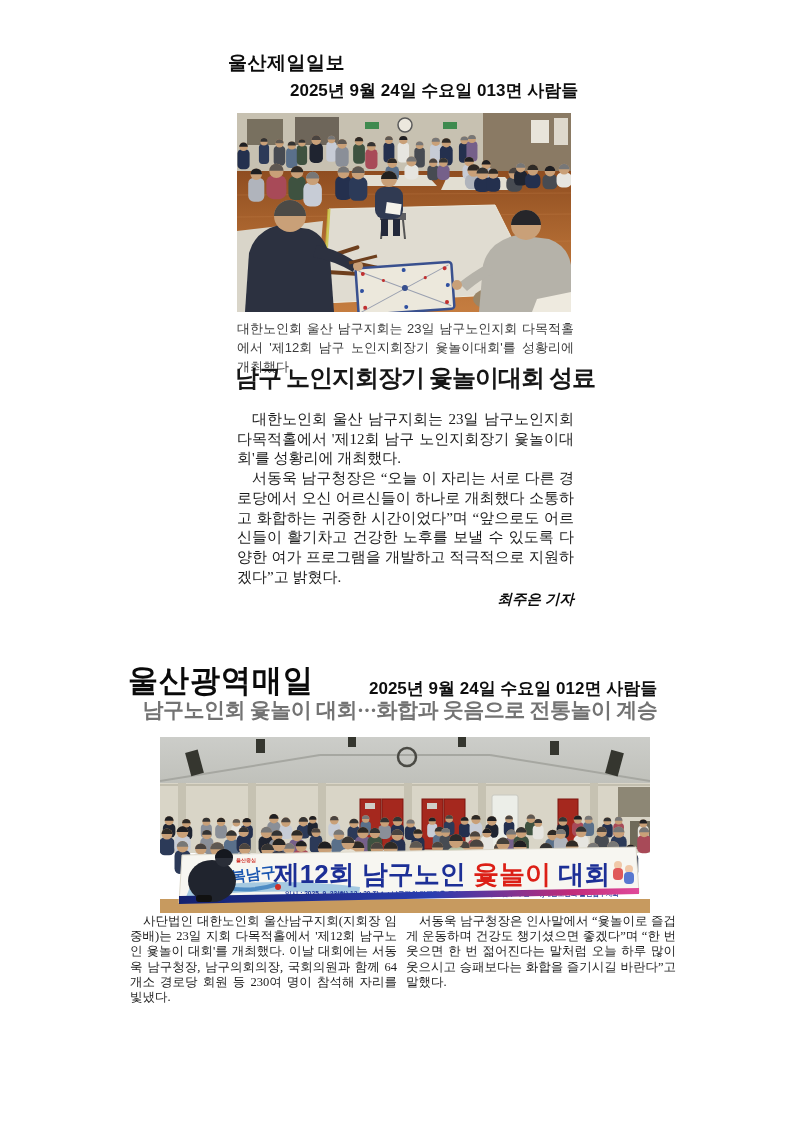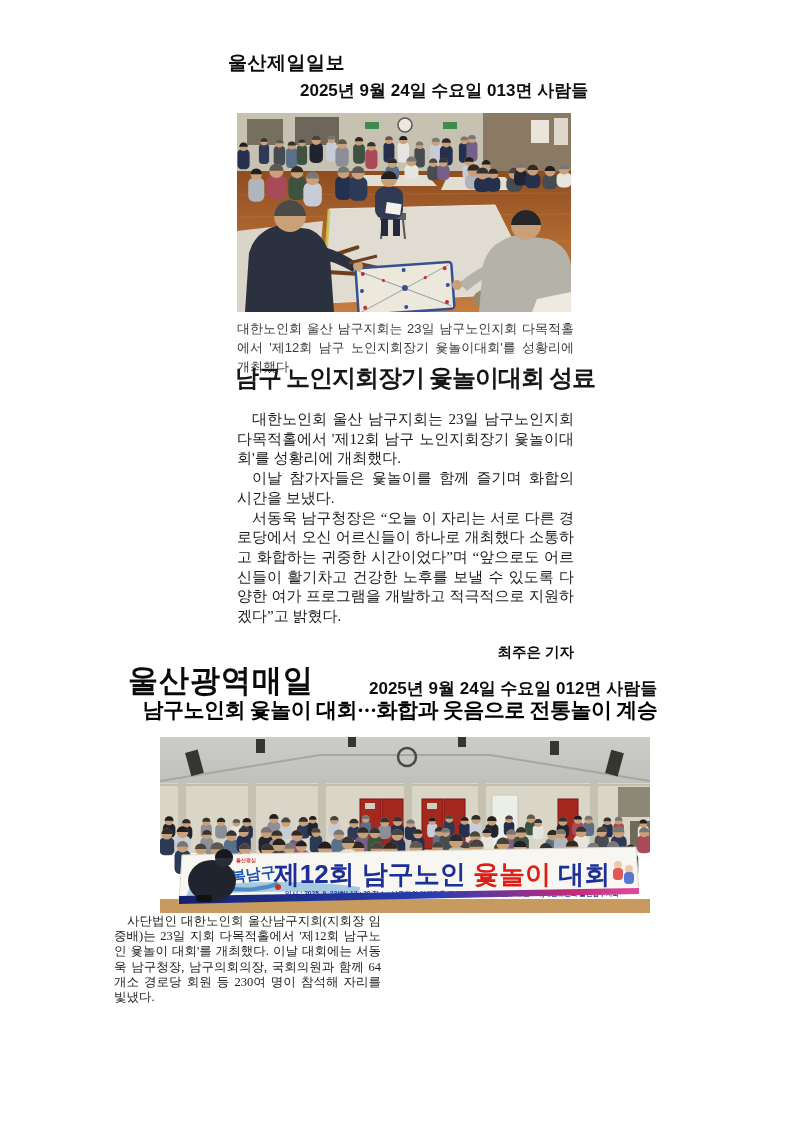--- a/index.html
+++ b/index.html
@@ -2,42 +2,42 @@
 <html><head>
 <meta charset="utf-8">
 <style>
   html,body{margin:0;padding:0;background:#e9e9e9;}
   .page{position:relative;width:800px;height:1132px;background:#ffffff;overflow:hidden;
         font-family:"Liberation Sans",sans-serif;color:#111;}
   .abs{position:absolute;}
 
   
   .np1-name{left:228px;top:50px;font-size:19px;font-weight:700;letter-spacing:.5px;color:#0d0d0d;}
-  .np1-date{left:300px;top:79px;font-size:17px;font-weight:700;color:#0d0d0d;}
+  .np1-date{left:290px;top:79px;font-size:17px;font-weight:700;color:#0d0d0d;}
   .photo1{left:237px;top:113px;width:334px;height:199px;display:block;}
   .caption1{left:237px;top:319px;width:337px;font-size:13px;line-height:19px;color:#3a3a3a;text-align:justify;}
   .headline1{left:235px;top:362px;width:345px;margin:0;font-family:"Liberation Serif",serif;
              font-size:24px;font-weight:700;letter-spacing:-1px;color:#161616;white-space:nowrap;}
   .body1{left:237px;top:410px;width:337px;font-family:"Liberation Serif",serif;
          font-size:15px;line-height:19.7px;text-align:justify;color:#1a1a1a;}
   .body1 p{margin:0;text-indent:15px;}
-  .reporter1{margin-top:16px;text-align:right;font-family:"Liberation Sans",sans-serif;
-             font-size:14.5px;font-weight:700;color:#0d0d0d;}
+  .reporter1{margin-top:3px;text-align:right;font-family:"Liberation Sans",sans-serif;
+             font-size:14.5px;font-weight:700;color:#0d0d0d;font-style:italic;}
 
   
   .np2-name{left:128px;top:660px;font-size:30px;font-weight:900;letter-spacing:1px;color:#0a0a0a;
             transform:scaleY(1.05);transform-origin:left top;}
   .np2-date{left:369px;top:669px;font-size:17px;font-weight:700;color:#0d0d0d;margin-top:8px;}
   .headline2{left:120px;top:696px;width:560px;margin:0;text-align:center;font-family:"Liberation Serif",serif;
-             font-size:21px;font-weight:700;letter-spacing:-0.5px;color:#000000;white-space:nowrap;}
+             font-size:21px;font-weight:700;letter-spacing:-0.5px;color:#737373;white-space:nowrap;}
   .photo2{left:160px;top:737px;width:490px;height:176px;display:block;}
   .col{top:914px;font-family:"Liberation Serif",serif;font-size:12.5px;line-height:15.2px;
        text-align:justify;color:#1a1a1a;}
   .col p{margin:0;text-indent:13px;}
-  .col-left{left:114px;width:267px;}
+  .col-left{left:130px;width:267px;}
   .col-right{left:406px;width:270px;}
   .rep2{font-family:"Liberation Sans",sans-serif;font-size:12.5px;font-weight:700;
         padding-left:22px;color:#0d0d0d;}
 </style>
 </head>
 <body>
 
 <div class="page">
 
   <section>
@@ -315,21 +315,20 @@
         <path d="M274,112 a15 15 0 0 1 30 0 z" fill="#26262a"></path>
       </g>
       <polygon points="300,186 334,179 334,199 295,199" fill="#eeeadf"></polygon>
     </svg>
 
     <div class="abs caption1">대한노인회 울산 남구지회는 23일 남구노인지회 다목적홀에서 '제12회 남구 노인지회장기 윷놀이대회'를 성황리에 개최했다.</div>
     <h1 class="abs headline1">남구 노인지회장기 윷놀이대회 성료</h1>
 
     <div class="abs body1">
       <p>대한노인회 울산 남구지회는 23일 남구노인지회 다목적홀에서 '제12회 남구 노인지회장기 윷놀이대회'를 성황리에 개최했다.</p>
-      <p>이날 참가자들은 윷놀이를 함께 즐기며 화합의 시간을 보냈다.</p>
       <p>서동욱 남구청장은 “오늘 이 자리는 서로 다른 경로당에서 오신 어르신들이 하나로 개최했다 소통하고 화합하는 귀중한 시간이었다”며 “앞으로도 어르신들이 활기차고 건강한 노후를 보낼 수 있도록 다양한 여가 프로그램을 개발하고 적극적으로 지원하겠다”고 밝혔다.</p>
       <div class="reporter1">최주은 기자</div>
     </div>
   </section>
 
   <section>
     <div class="abs np2-name">울산광역매일</div>
     <div class="abs np2-date">2025년 9월 24일 수요일 012면 사람들</div>
     <h2 class="abs headline2">남구노인회 윷놀이 대회···화합과 웃음으로 전통놀이 계승</h2>
 
@@ -822,15 +821,16 @@
         <circle cx="64" cy="121" r="9" fill="#2a2e38"></circle>
         <path d="M55,121 a9 9 0 0 1 18 0 z" fill="#15181f"></path>
         <rect x="36" y="158" width="16" height="7" rx="3" fill="#111"></rect>
       </g>
     </svg>
 
     <div class="abs col col-left">
       <p>사단법인 대한노인회 울산남구지회(지회장 임중배)는 23일 지회 다목적홀에서 '제12회 남구노인 윷놀이 대회'를 개최했다. 이날 대회에는 서동욱 남구청장, 남구의회의장, 국회의원과 함께 64개소 경로당 회원 등 230여 명이 참석해 자리를 빛냈다.</p>
     </div>
     <div class="abs col col-right">
+      <p>서동욱 남구청장은 인사말에서 “윷놀이로 즐겁게 운동하며 건강도 챙기셨으면 좋겠다”며 “한 번 웃으면 한 번 젊어진다는 말처럼 오늘 하루 많이 웃으시고 승패보다는 화합을 즐기시길 바란다”고 말했다.</p>
     </div>
   </section>
 </div>
 
 </body></html>

